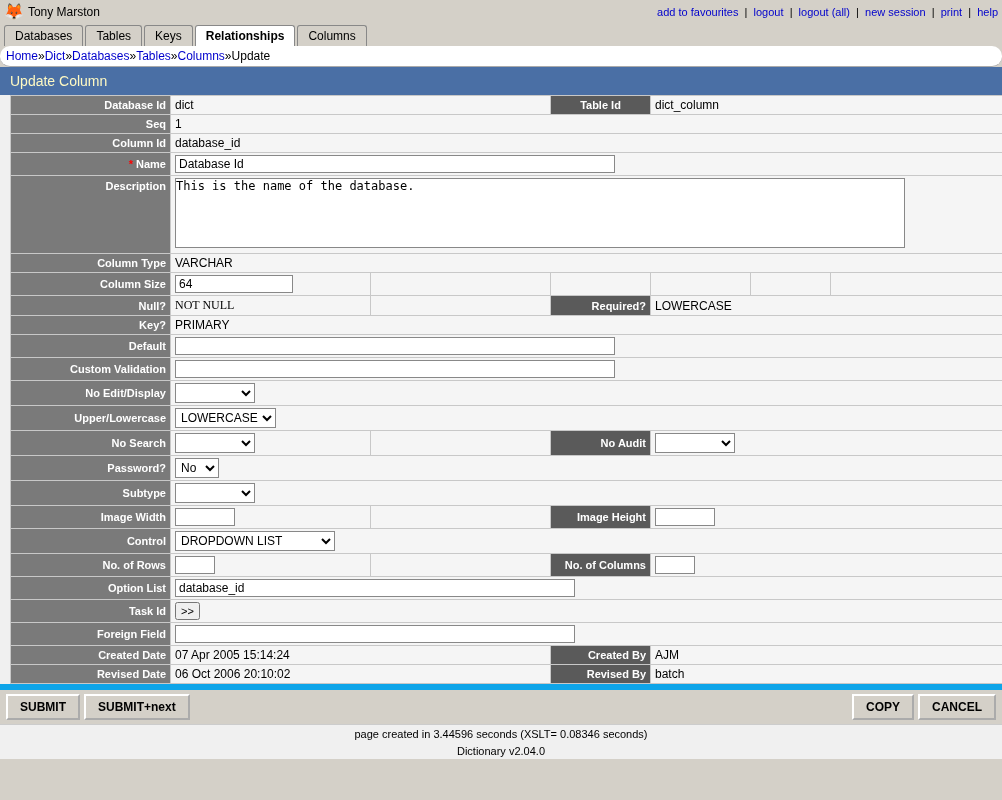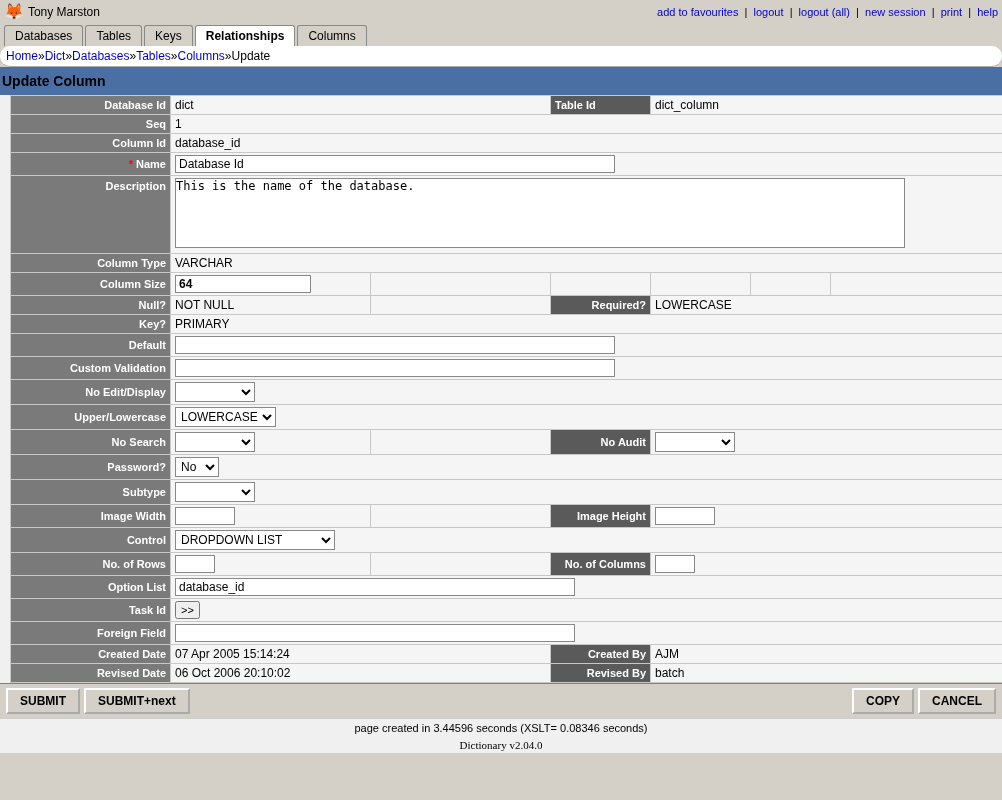--- a/index.html
+++ b/index.html
@@ -47,24 +47,24 @@
 
     
     #main {
       background: #f0f0f0;
       margin: 0;
     }
 
     
     .section-header {
       background: #4a6fa5;
-      color: #000000;
+      color: #fef9c3;
       font-size: 14px;
-      font-weight: bold;
-      padding: 6px 2px;
+      font-weight: normal;
+      padding: 6px 10px;
     }
 
     
     .form-table {
       width: 100%;
       border-collapse: collapse;
       margin-left: 10px;
     }
     .form-table td {
       padding: 2px 4px;
@@ -112,21 +112,21 @@
       width: 100%;
     }
 
     
     #bottom-bar {
       display: flex;
       align-items: center;
       padding: 4px 6px;
       background: #d4d0c8;
       gap: 4px;
-      border-top: 1px solid #0ea5e9;
+      border-top: 6px solid #0ea5e9;
     }
     #bottom-bar-right {
       margin-left: auto;
       display: flex;
       gap: 4px;
     }
     .action-btn {
       padding: 4px 12px;
       font-size: 12px;
       font-weight: bold;
@@ -141,21 +141,20 @@
       padding: 3px;
       font-size: 11px;
       background: #f0f0f0;
       border-top: 1px solid #ccc;
     }
     #footer2 {
       text-align: center;
       padding: 2px;
       font-size: 11px;
       background: #f0f0f0;
-      font-family: Liberation Serif, serif;
     }
 
     .required-star { color: red; font-weight: bold; }
     .large-input { width: 440px; }
   </style>
 </head>
 <body>
 
 <div id="top-bar">
   <div id="top-bar-left">
@@ -191,21 +190,21 @@
 
 <div id="main">
   <div class="section-header">Update Column</div>
 
   <table class="form-table">
 
     <tbody>
         <tr>
       <td class="label-cell">Database Id</td>
       <td class="value-cell" colspan="2" style="width:220px;">dict</td>
-      <td class="dark-label" style="width:96px;text-align:left;">Table Id</td>
+      <td class="dark-label" style="width:96px;text-align:center;">Table Id</td>
       <td class="value-cell" colspan="3">dict_column</td>
     </tr>
 
     <tr>
       <td class="label-cell">Seq</td>
       <td class="value-cell" colspan="6">1</td>
     </tr>
 
     <tr>
       <td class="label-cell">Column Id</td>
@@ -227,32 +226,32 @@
     </tr>
 
     <tr>
       <td class="label-cell">Column Type</td>
       <td class="value-cell" colspan="6">VARCHAR</td>
     </tr>
 
     <tr>
       <td class="label-cell">Column Size</td>
       <td class="value-cell" style="width:140px;">
-        <input type="text" style="width: 136px; font-weight: bold;" value="64">
+        <input type="text" style="width: 118px;" value="64">
       </td>
       <td class="value-cell" style="width:180px;"></td>
       <td class="value-cell" style="width:100px;"></td>
       <td class="value-cell" style="width:100px;"></td>
       <td class="value-cell" style="width:80px;"></td>
       <td class="value-cell"></td>
     </tr>
 
     <tr>
       <td class="label-cell">Null?</td>
-      <td class="value-cell" style="width:200px;">NOT NULL</td>
+      <td class="value-cell" style="width:200px;font-family:Liberation Serif, serif;">NOT NULL</td>
       <td class="value-cell"></td>
       <td class="dark-label" style="text-align:right;">Required?</td>
       <td class="value-cell" colspan="3">LOWERCASE</td>
     </tr>
 
     <tr>
       <td class="label-cell">Key?</td>
       <td class="value-cell" colspan="6">PRIMARY</td>
     </tr>
 

